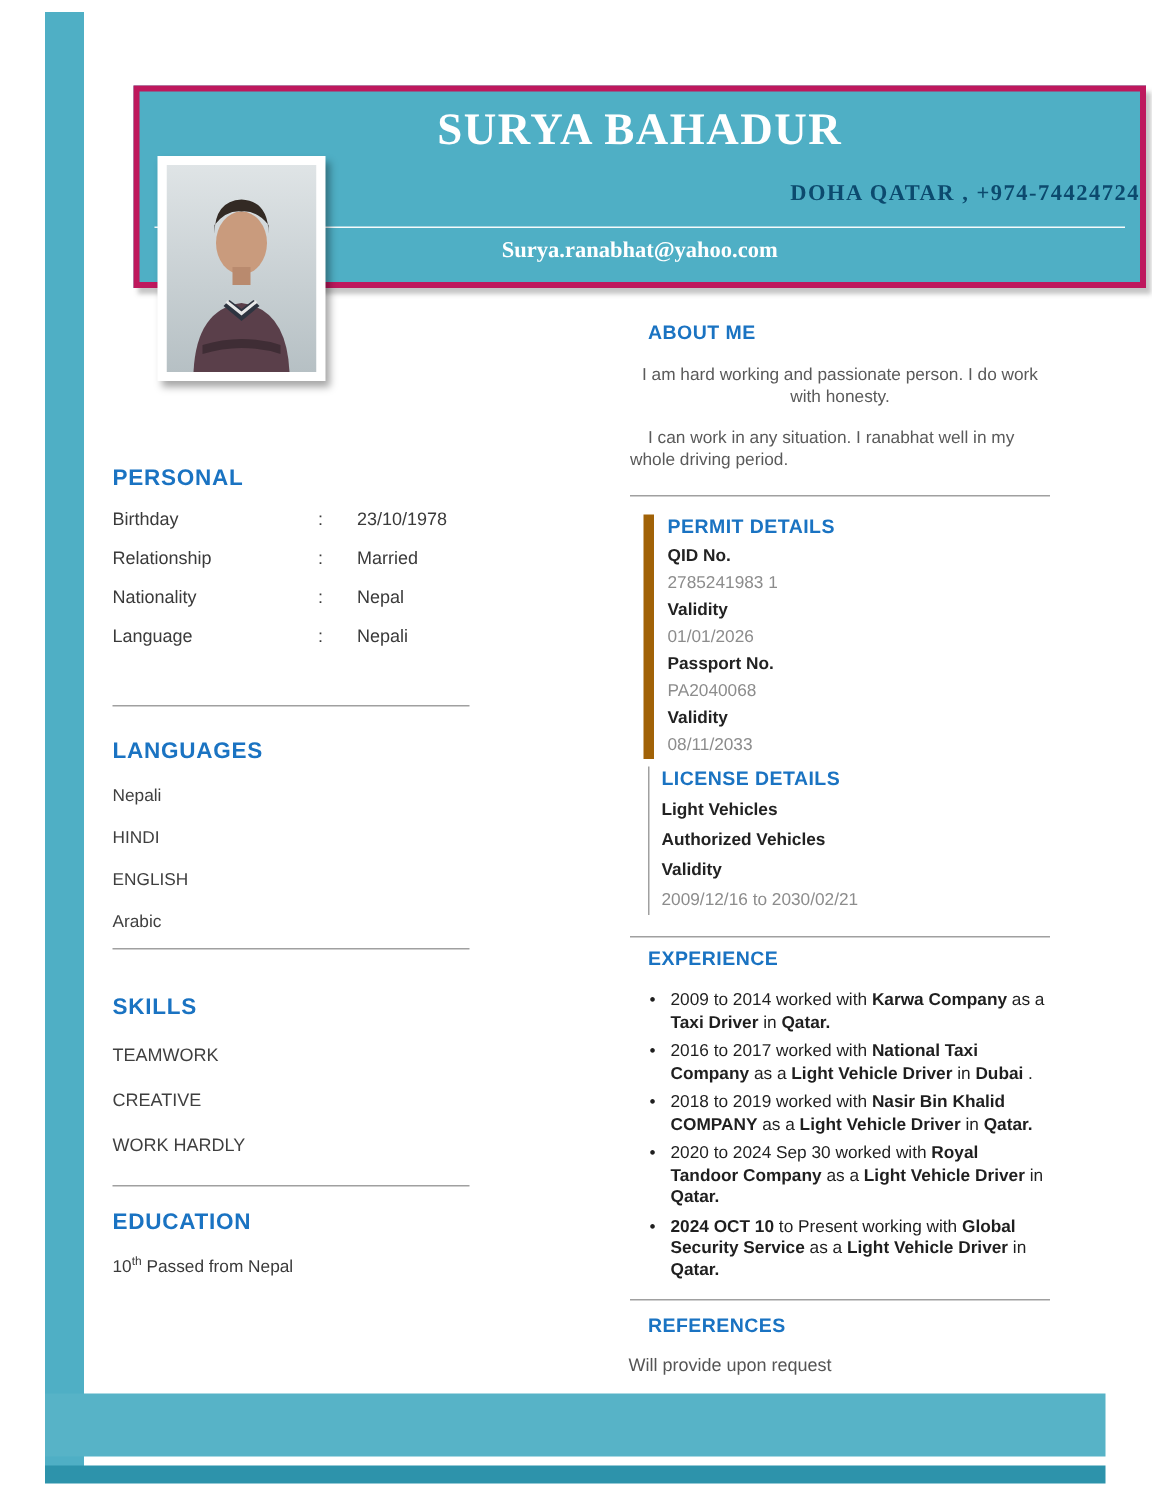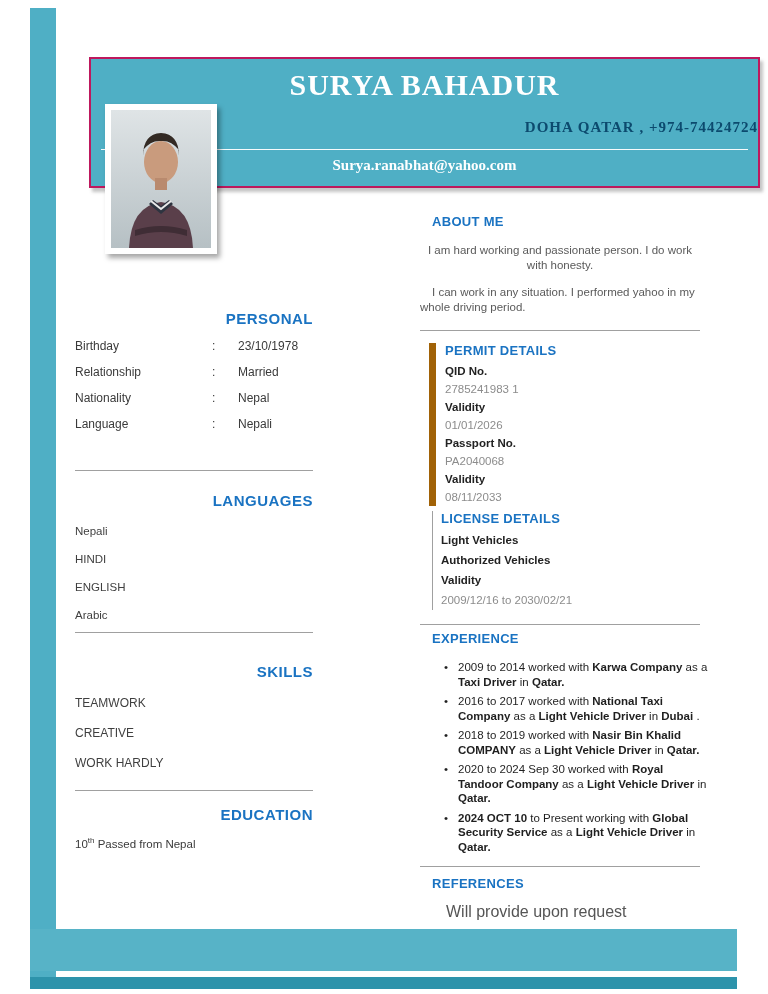--- a/index.html
+++ b/index.html
@@ -8,21 +8,21 @@
     overflow:hidden;font-family:"Liberation Sans",sans-serif;color:#333;
   }
   
   .accent-left{position:absolute;left:30px;top:8px;width:26px;height:980px;background:#4fafc5;}
   .band-light{position:absolute;left:30px;top:929px;width:707px;height:42px;background:#57b3c7;}
   .band-dark{position:absolute;left:30px;top:977px;width:707px;height:12px;background:#2d93ab;}
 
   
   .header-band{
     position:absolute;left:89px;top:57px;width:667px;height:127px;background:#4fafc5;
-    border:2px solid #be185d;box-shadow:3px 4px 3px rgba(90,90,90,.35);
+    border:4px solid #be185d;box-shadow:3px 4px 3px rgba(90,90,90,.35);
   }
   .header-band .name{
     position:absolute;left:0;right:0;top:9px;text-align:center;
     font-family:"Liberation Serif",serif;font-weight:700;font-size:30px;color:#ffffff;letter-spacing:1px;
   }
   .header-band .contact{
     position:absolute;left:0;right:0;top:60px;text-align:right;
     font-family:"Liberation Serif",serif;font-weight:700;font-size:15px;color:#0c4a6e;letter-spacing:1px;
   }
   .header-rule{position:absolute;left:10px;right:10px;top:90px;height:1px;background:rgba(255,255,255,.95);}
@@ -32,21 +32,21 @@
   }
 
   
   .photo-frame{
     position:absolute;left:105px;top:104px;width:100px;height:138px;background:#ffffff;
     padding:6px;box-shadow:3px 4px 5px rgba(0,0,0,.35);
   }
   .photo-frame svg{display:block;width:100px;height:138px;}
 
   
-  .h-left{font-size:15px;font-weight:700;color:#1a73c2;letter-spacing:.5px;margin:0;text-align:right;}
+  .h-left{font-size:15px;font-weight:700;color:#1a73c2;letter-spacing:.5px;margin:0;}
   .h-right{font-size:13px;font-weight:700;color:#1a73c2;letter-spacing:.3px;margin:0;}
   .hr{position:absolute;height:1px;background:#a0a0a0;}
 
   
   .sec{position:absolute;left:75px;width:238px;}
   .sec-personal{top:310px;}
   .p-row{display:flex;margin-top:12px;font-size:12px;color:#3a3a3a;gap:14px;}
   .p-row .lbl{width:123px;}
   .p-row .sep{width:12px;}
   .sec-languages{top:492px;}
@@ -73,28 +73,28 @@
   .d-label{font-size:11.5px;font-weight:700;color:#222222;line-height:18px;}
   .d-value{font-size:11.5px;color:#8c8c8c;line-height:18px;}
 
   .license-block{position:absolute;left:432px;top:511px;border-left:1px solid #a0a0a0;padding-left:8px;width:250px;}
   .license-block .h-right{margin-bottom:4px;}
   .lic-line-bold{font-size:11.5px;font-weight:700;color:#222222;line-height:20px;}
   .lic-line-gray{font-size:11.5px;color:#8c8c8c;line-height:20px;}
 
   .hr-exp{left:420px;top:624px;width:280px;}
   .exp-title{position:absolute;left:432px;top:631px;}
-  .exp-list{position:absolute;left:442px;top:660px;width:266px;margin:0;padding:0;list-style:none;}
+  .exp-list{position:absolute;left:431px;top:660px;width:266px;margin:0;padding:0;list-style:none;}
   .exp-list li{position:relative;padding-left:16px;margin-bottom:5px;font-size:11.5px;line-height:14.5px;color:#1f1f1f;}
   .exp-list li::before{content:"\2022";position:absolute;left:2px;top:0;color:#1f1f1f;}
   .seg-b{font-weight:700;}
 
   .hr-ref{left:420px;top:866px;width:280px;}
   .ref-title{position:absolute;left:432px;top:876px;}
-  .ref-text{position:absolute;left:446px;top:903px;font-size:16px;color:#555555;}
+  .ref-text{position:absolute;left:419px;top:903px;font-size:12px;color:#555555;}
 </style>
 </head>
 <body>
 
 <div class="page">
 
   <div class="accent-left"></div>
 
   <div class="header-band">
     <div class="name">SURYA BAHADUR</div>
@@ -167,21 +167,21 @@
 
   <div class="hr hr-l3"></div>
 
   <div class="sec sec-education">
     <h2 class="h-left">EDUCATION</h2>
     <div class="edu-text"><span>10</span><sup>th</sup><span> Passed from Nepal</span></div>
   </div>
 
   <h2 class="h-right about-title">ABOUT ME</h2>
   <div class="about-p1">I am hard working and passionate person. I do work with honesty.</div>
-  <div class="about-p2">I can work in any situation. I performed yahoo in my whole driving period.</div>
+  <div class="about-p2">I can work in any situation. I ranabhat well in my whole driving period.</div>
 
   <div class="hr hr-about"></div>
 
   <div class="permit-block">
     <h2 class="h-right">PERMIT DETAILS</h2>
     <div class="d-label">QID No.</div>
     <div class="d-value">2785241983 1</div>
     <div class="d-label">Validity</div>
     <div class="d-value">01/01/2026</div>
     <div class="d-label">Passport No.</div>

